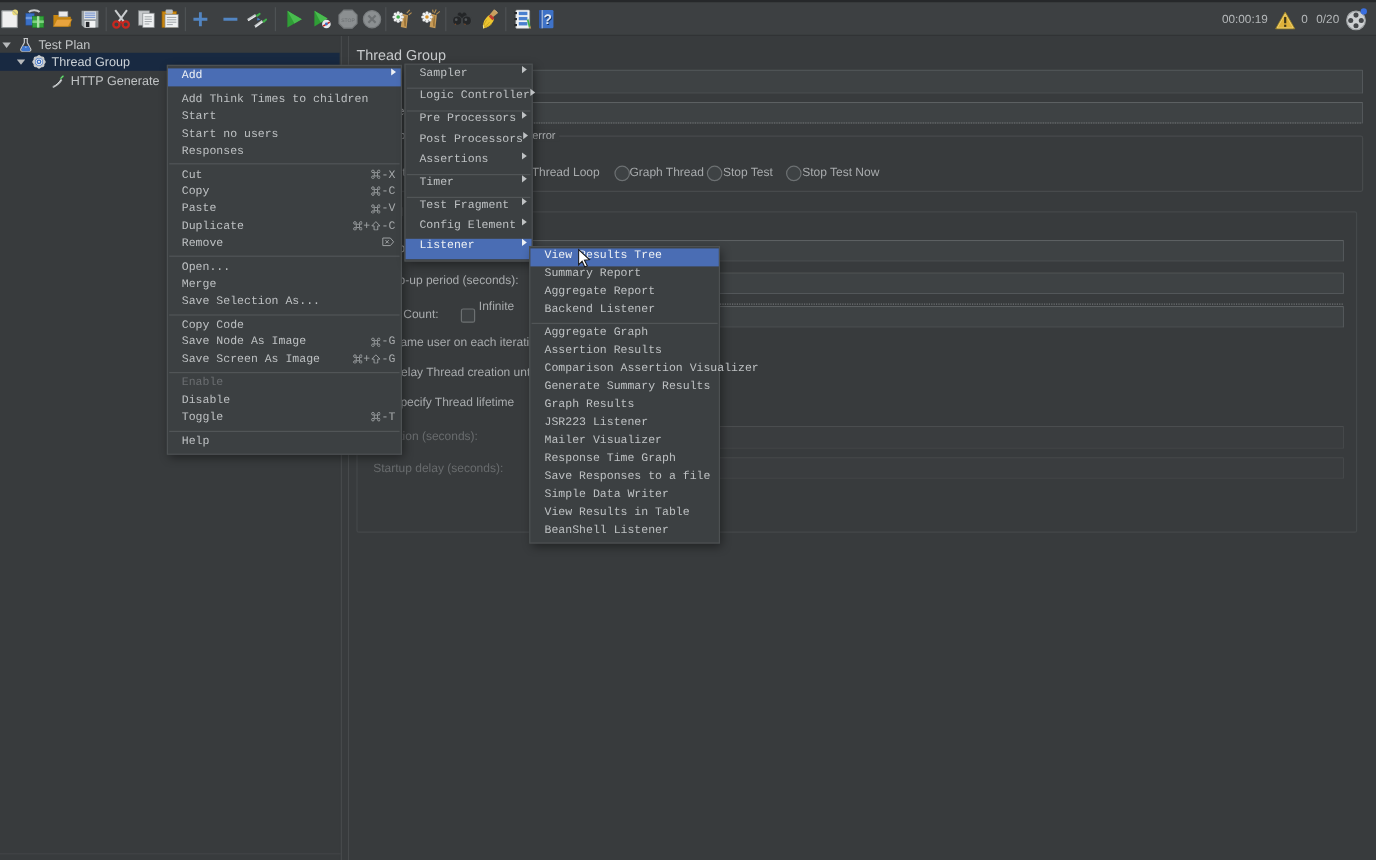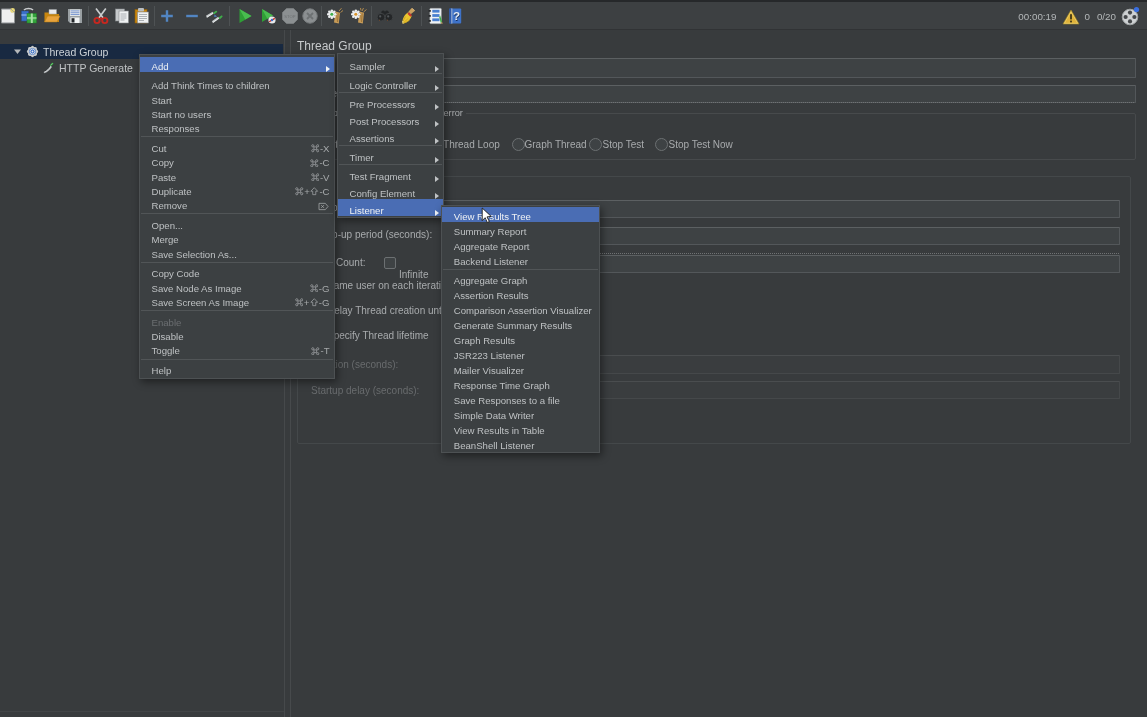--- a/index.html
+++ b/index.html
@@ -22,21 +22,21 @@
   #main{left:291px;top:30px;width:856px;height:687px;background:#383b3d;}
   .lbl{position:absolute;font-size:10px;color:#a8abad;white-space:nowrap;}
   .lbl.dim{color:#686b6d;}
   .fld{position:absolute;background:#3e4244;border:1px solid #53575a;border-top-color:#5c6062;border-radius:1px;}
   .fld.dim{background:#3a3d3f;border-color:#45484a;border-top-color:#4a4d4f;}
   .radio{width:11px;height:11px;border-radius:50%;border:1px solid #6c7072;background:#3e4244;display:inline-block;vertical-align:-2px;}
   .chk{width:10px;height:10px;border:1px solid #6c7072;border-radius:2px;background:#3e4244;display:inline-block;vertical-align:-2px;}
   
   .menu{position:absolute;background:#3c4042;border:1px solid #4d5153;box-shadow:2px 3px 8px rgba(0,0,0,.45);box-sizing:border-box;padding:2px 0;z-index:50;}
   #menu2,#menu3{padding:1px 0;}
-  .mi{position:relative;display:flex;align-items:flex-end;font-size:9.6px;color:#bec1c3;padding:0 4px 0 12px;white-space:nowrap;}
+  .mi{position:relative;display:flex;align-items:flex-start;font-size:9.6px;color:#bec1c3;padding:0 4px 0 12px;white-space:nowrap;font-family:Liberation Mono, monospace;}
   .mi .sc{margin-left:auto;color:#a6a9ab;display:flex;align-items:center;}
   .mi .arr{margin-left:auto;width:0;height:0;border-left:4.5px solid #bfc2c4;border-top:3.2px solid transparent;border-bottom:3.2px solid transparent;}
   .mi.sel{background:#4a6db4;color:#eef1f4;}
   .mi.sel .arr{border-left-color:#eef1f4;}
   .mi.dis{color:#6b6e71;}
   .msep{height:1px;background:#515557;margin:2.25px 1px;}
 </style>
 </head>
 <body>
 <div class="abs" id="topstrip"></div>
@@ -238,20 +238,32 @@
           <circle cx="4.6" cy="9" r="2.1" fill="#44474a"></circle>
           <circle cx="13.4" cy="9" r="2.1" fill="#44474a"></circle>
         </svg>
       <svg width="7" height="7" viewBox="0 0 8 8" style="position:absolute;right:-1px;top:-1.5px">
           <circle cx="4" cy="4" r="3" fill="#3a6fe0"></circle>
         </svg>
     </span>
   </div>
 </div>
 <div class="abs" id="tree">
+  <div class="trow" style="top:0px">
+    <svg class="tico" style="margin-left:1px;width:9px;height:9px" viewBox="0 0 9 9">
+        <path d="M1 2.5h7L4.5 7z" fill="#b6b9bb"></path>
+      </svg>
+    <svg class="tico" style="margin-left:1px" viewBox="0 0 14 14">
+        <path d="M5 1.2h4" stroke="#c6c9cb" stroke-width="1"></path>
+        <path d="M5.7 1.5v3.4L2.6 10.6c-.5 1 .2 1.9 1.2 1.9h6.4c1 0 1.7-.9 1.2-1.9L8.3 4.9V1.5" fill="none" stroke="#c6c9cb" stroke-width="1.1"></path>
+        <path d="M4.4 8h5.2l1.2 2.6c.4.9-.2 1.9-1.2 1.9H4.4c-1 0-1.6-1-1.2-1.9z" fill="#3f76cc"></path>
+        <circle cx="7" cy="9" r=".8" fill="#7da6e8"></circle>
+      </svg>
+    <span>Test Plan</span>
+  </div>
   <div class="trow" style="top:14px;height:15px;background:#182941;color:#ccd2d7">
     <svg class="tico" style="margin-left:13px;width:9px;height:9px" viewBox="0 0 9 9">
         <path d="M1 2.5h7L4.5 7z" fill="#b6b9bb"></path>
       </svg>
     <svg class="tico" viewBox="0 0 14 14">
         <rect x="2.2" y="2.2" width="9.6" height="9.6" rx="1.8" fill="#c6c9cb"></rect>
         <rect x="2.2" y="2.2" width="9.6" height="9.6" rx="1.8" fill="#c6c9cb" transform="rotate(45 7 7)"></rect>
         <circle cx="7" cy="7" r="3.5" fill="#3a70c8"></circle>
         <circle cx="7" cy="7" r="2.6" fill="none" stroke="#e8eaec" stroke-width=".9"></circle>
         <circle cx="7" cy="7" r="1" fill="#e8eaec"></circle>
@@ -293,21 +305,21 @@
   <div class="radio" style="position:absolute;left:364px;top:107.5px"></div>
   <div class="lbl" style="left:377.5px;top:108.5px">Stop Test Now</div>
   <div style="position:absolute;left:6px;top:146px;width:832px;height:266px;border:1px solid #44484a;border-radius:2px"></div>
   <div class="lbl" style="left:10px;top:141.5px;background:#383b3d;padding:0 3px">Thread Properties</div>
   <div class="lbl" style="left:20px;top:172px">Number of Threads (users):</div>
   <div class="fld" style="left:152px;top:170px;width:675px;height:16px"></div>
   <div class="lbl" style="left:20px;top:199px">Ramp-up period (seconds):</div>
   <div class="fld" style="left:152px;top:197px;width:675px;height:16px"></div>
   <div class="lbl" style="left:20px;top:227px">Loop Count:</div>
   <div class="chk" style="position:absolute;left:93px;top:226.5px"></div>
-  <div class="lbl" style="left:108px;top:239px">Infinite</div>
+  <div class="lbl" style="left:108px;top:220px">Infinite</div>
   <div style="position:absolute;left:152px;top:222.5px;width:676px;height:0;border-top:1px dotted #6f7274"></div>
   <div class="fld" style="left:152px;top:225px;width:675px;height:16px"></div>
   <div class="chk" style="position:absolute;left:20px;top:249.5px"></div>
     <div class="lbl" style="left:36px;top:250px">Same user on each iteration</div>
   <div class="chk" style="position:absolute;left:20px;top:274px"></div>
     <div class="lbl" style="left:36px;top:274.5px">Delay Thread creation until needed</div>
   <div class="chk" style="position:absolute;left:20px;top:299px"></div>
     <div class="lbl" style="left:36px;top:299.5px">Specify Thread lifetime</div>
   <div class="lbl dim" style="left:20px;top:329px">Duration (seconds):</div>
   <div class="fld dim" style="left:152px;top:325px;width:675px;height:16.5px"></div>

